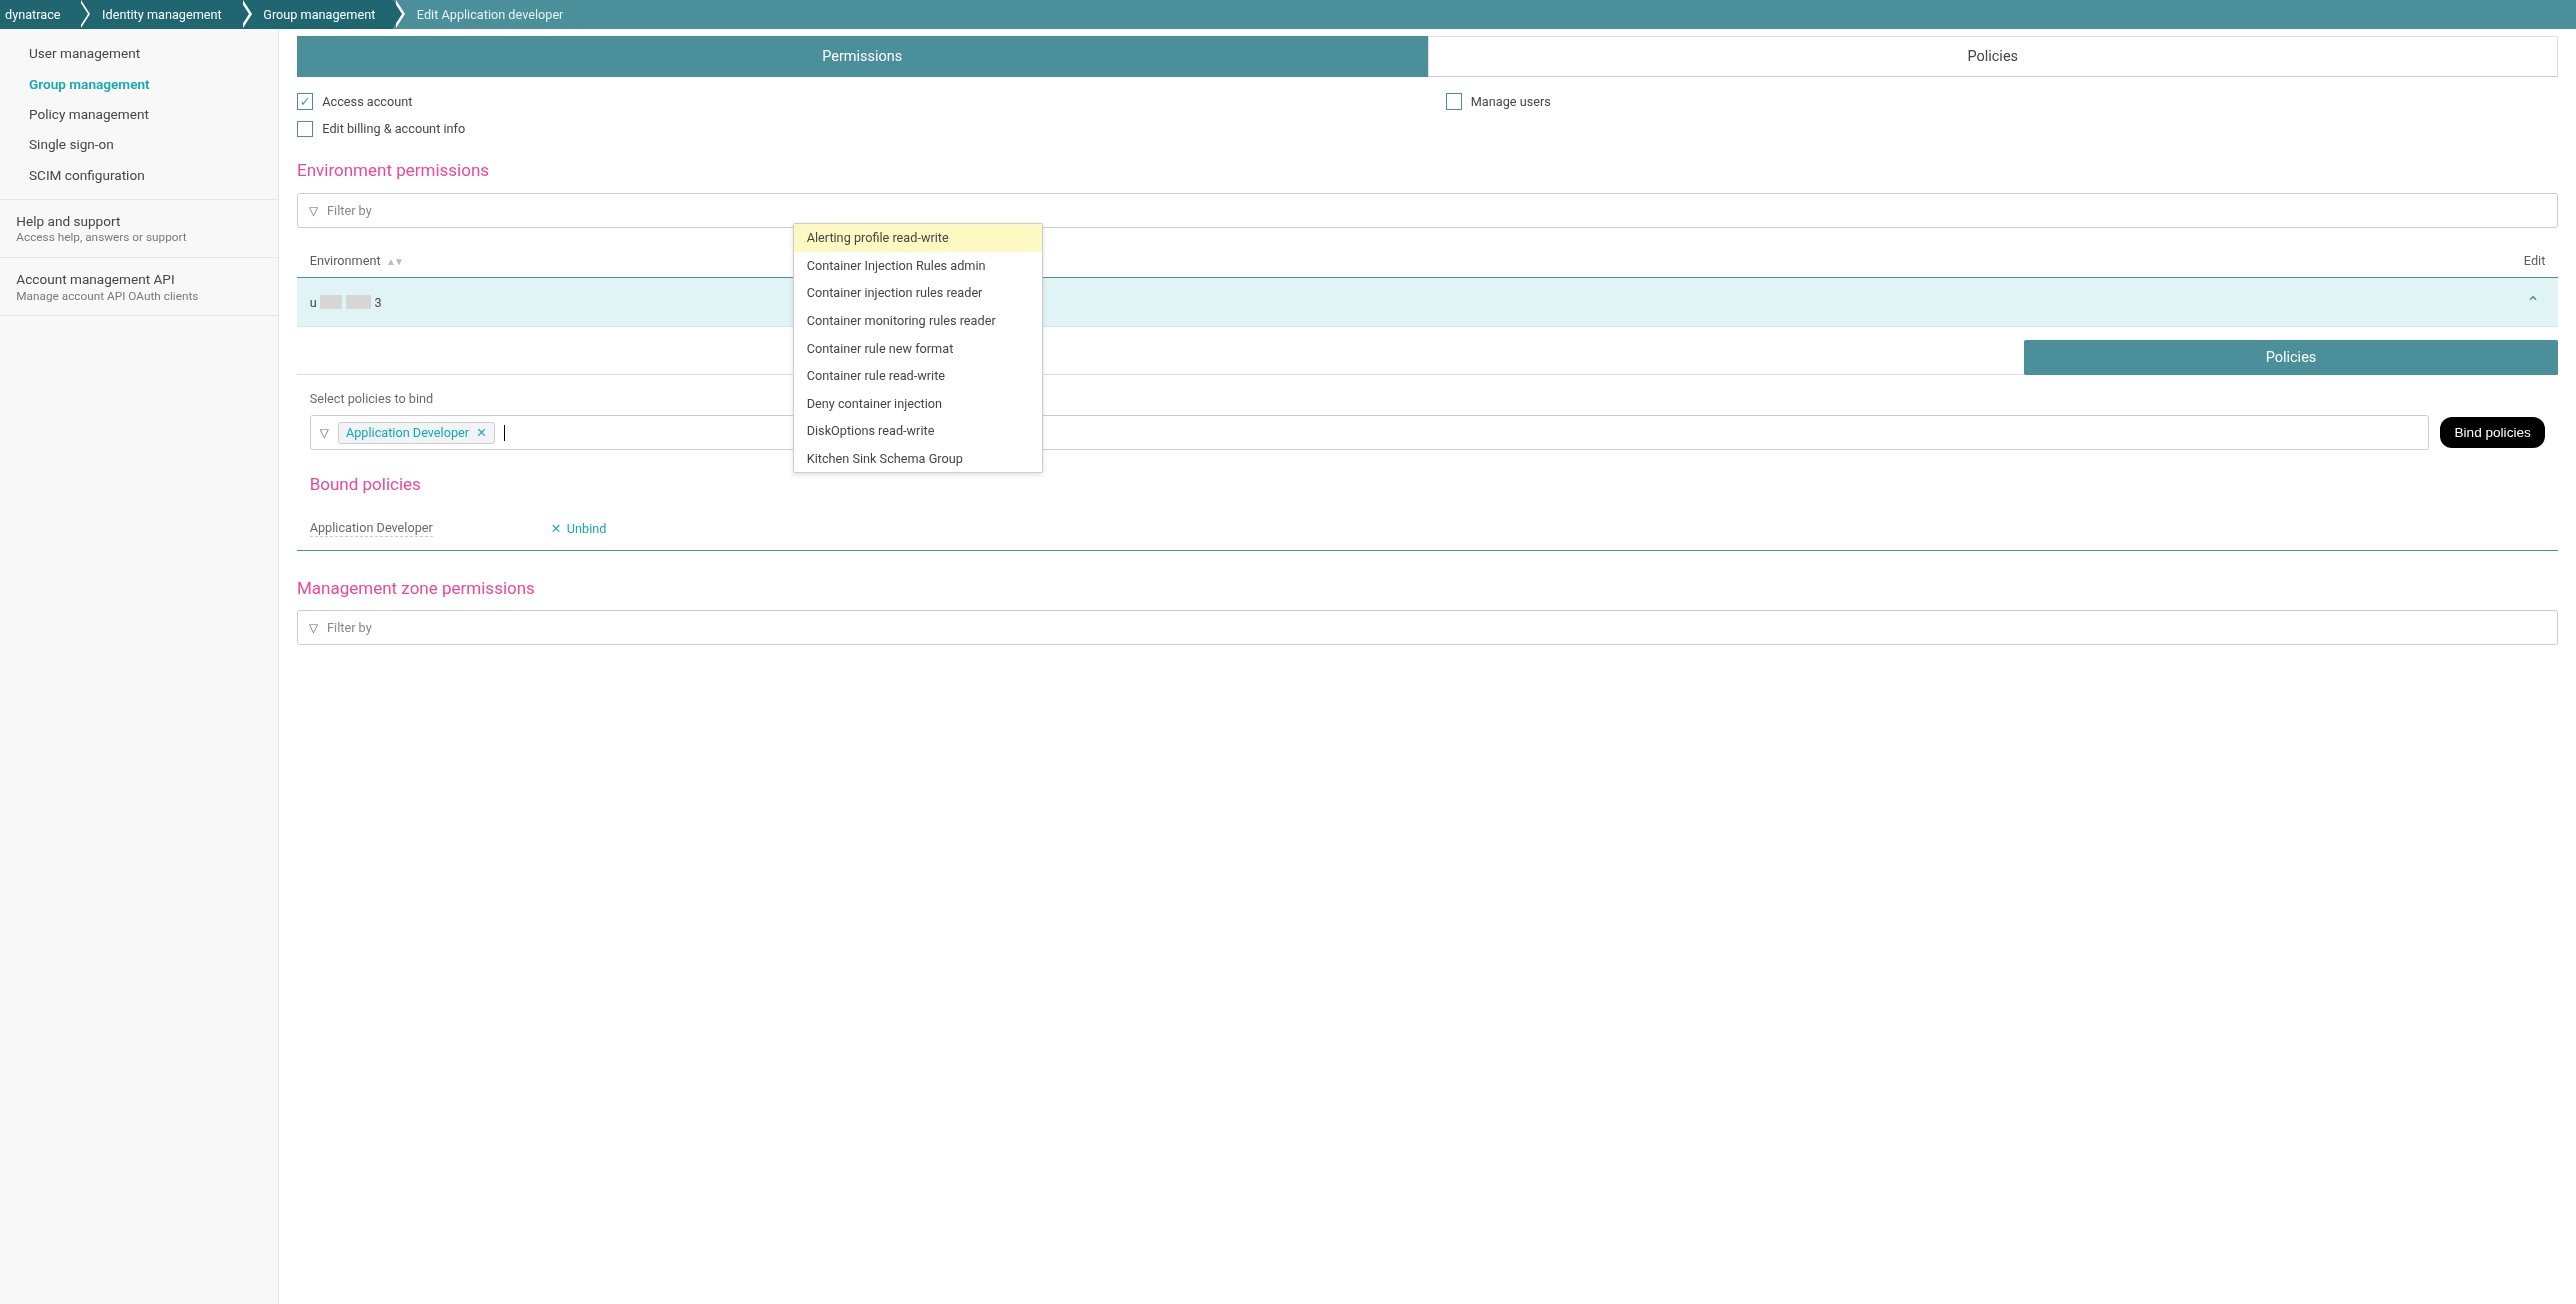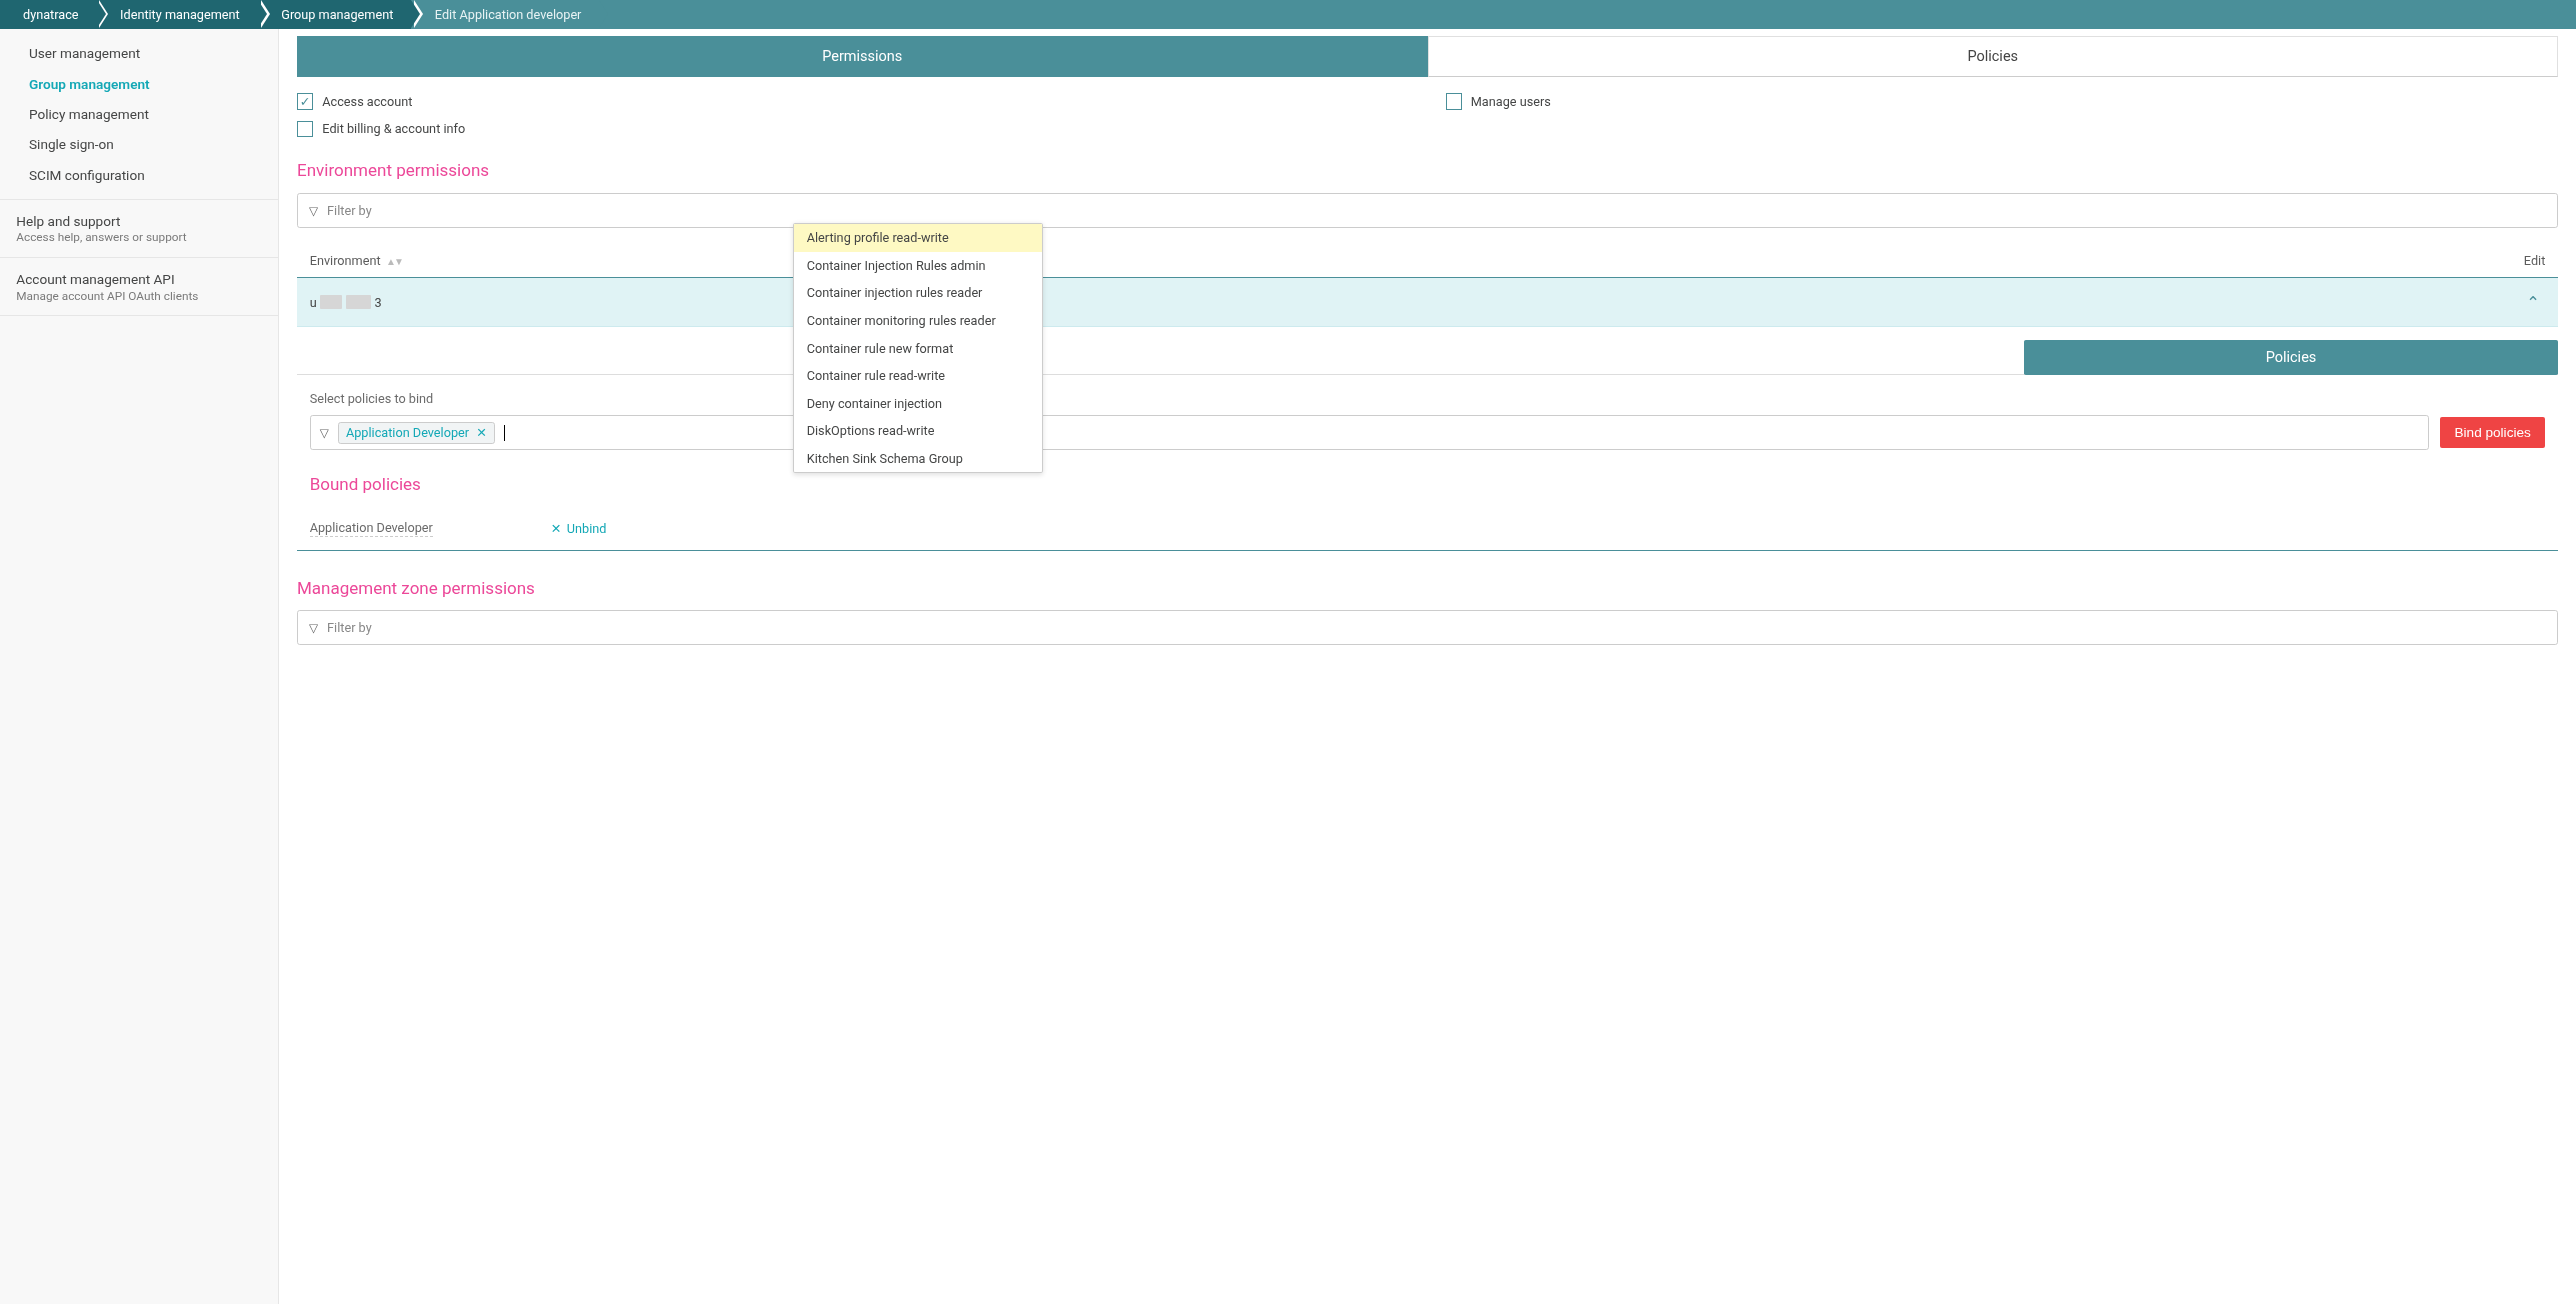--- a/index.html
+++ b/index.html
@@ -20,21 +20,21 @@
   }
   .crumb {
     position: relative;
     display: flex;
     align-items: center;
     padding: 0 18px 0 23.5px;
     background: #1f6670;
     font-size: 12.7px;
     white-space: nowrap;
   }
-  .crumb:first-child { padding-left: 23px; }
+  .crumb:first-child { padding-left: 5px; }
   .crumb::after {
     content: "";
     position: absolute;
     right: -9px;
     top: 0;
     bottom: 0;
     width: 0;
     height: 0;
     border-top: 14.5px solid transparent;
     border-bottom: 14.5px solid transparent;
@@ -160,22 +160,22 @@
     border:0.9px solid #ccc; border-radius:2.7px; padding:5.4px 9px; min-height:33px;
   }
   .chip {
     display:inline-flex; align-items:center; gap:7.2px;
     background:#f1f4f5; color:#14a8b6; border:0.9px solid #ccc;
     padding:2.7px 7.2px; border-radius:2.7px;
   }
   .chip .x { cursor:pointer; }
   .cursor-bar { width:0.9px; height:16.3px; background:#000; }
   .btn {
-    background:#ef4444; color:#fff; border:none;
-    padding:8.2px 14.5px; border-radius:2px; font-size:13.6px; cursor:pointer;
+    background:#000000; color:#fff; border:none;
+    padding:8.2px 14.5px; border-radius:12px; font-size:13.6px; cursor:pointer;
   }
 
   
   .bound-row {
     margin-top: 11px;
     border-top: 0.9px solid transparent;
     border-bottom: 1.8px solid #4a8f99;
     padding: 12.7px 12.7px;
     display:flex; gap:36px; align-items:center;
   }

